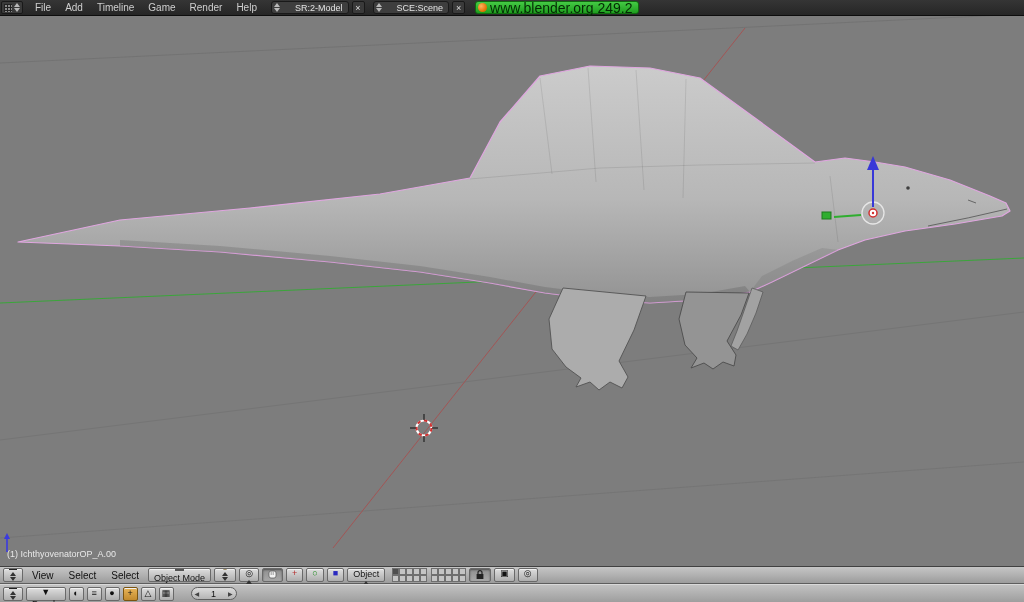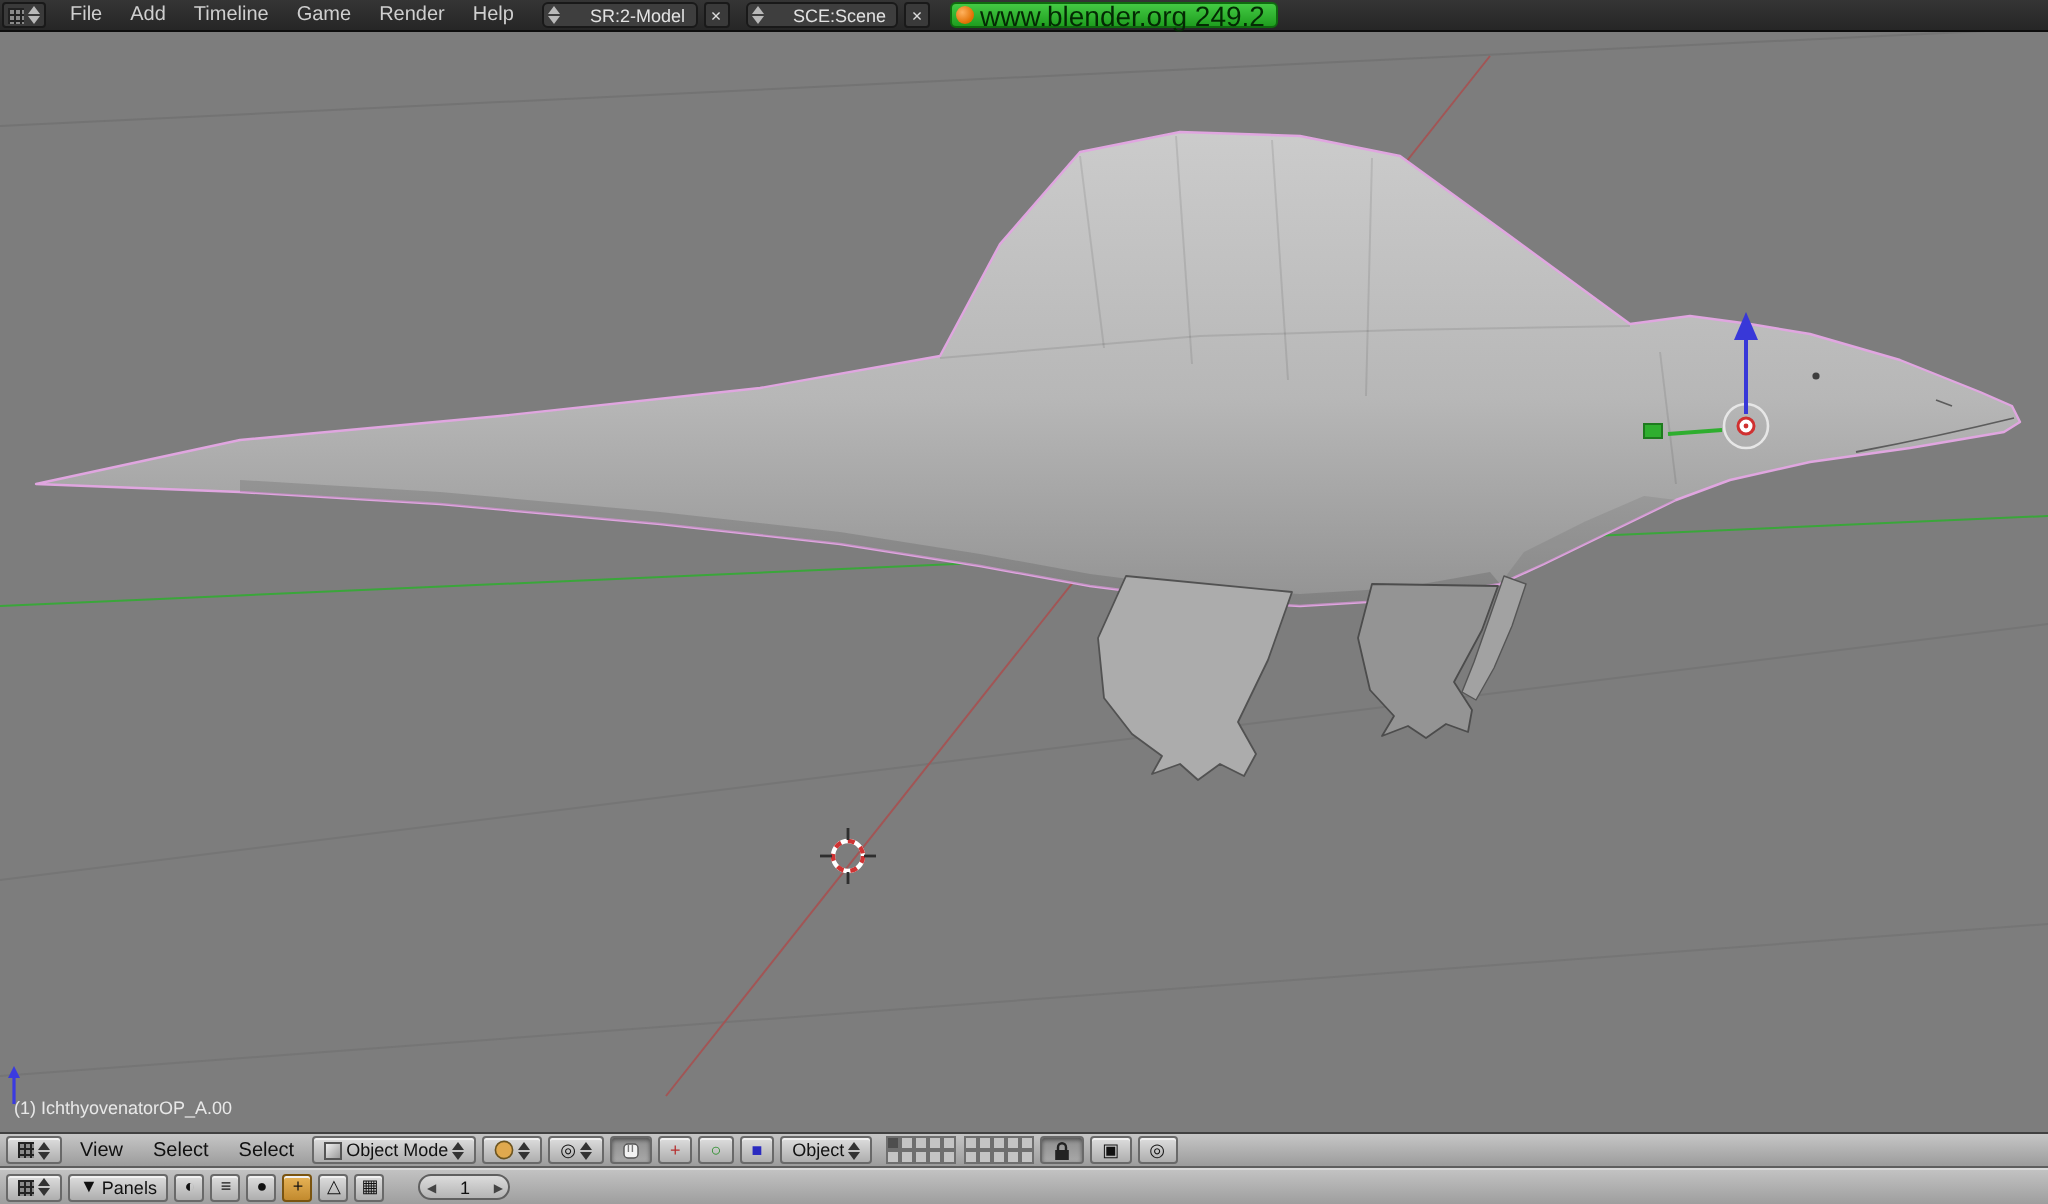--- a/index.html
+++ b/index.html
@@ -48,21 +48,21 @@
     border-top:1px solid #414141; border-bottom:1px solid #5e5e5e;
     display:flex; align-items:center; gap:3px; padding:0 3px;
     font-size:10px; color:#101010; white-space:nowrap;text-align:center; }
   .btnheader { position:absolute; top:584px; left:0; width:1024px; height:18px;
     background:linear-gradient(180deg,#c2c2c2,#9e9e9e);
     border-top:1px solid #d9d9d9;
     display:flex; align-items:center; gap:3px; padding:0 3px;
     font-size:10px; color:#101010; white-space:nowrap; }
   .hbtn { height:14px; background:linear-gradient(180deg,#dedede,#aeaeae);
     border:1px solid #696969; border-radius:2px; box-shadow:inset 0 1px 0 #f1f1f1;
-    display:inline-flex; align-items:center; padding:0 5px; gap:2px; font-size:9px; color:#111; }
+    display:inline-flex; align-items:center; padding:0 5px; gap:2px; font-size:9px; color:#111;flex-direction:column; }
   .hbtn.pressed { background:linear-gradient(180deg,#8f8f8f,#a8a8a8);
     box-shadow:inset 0 1px 2px rgba(0,0,0,.45); }
   .hbtn .spin i.up { border-bottom-color:#333; }
   .hbtn .spin i.dn { border-top-color:#333; }
   .hmenu { padding:0 6px; }
   .modeico { width:9px; height:9px; background:linear-gradient(135deg,#f0f0f0,#9a9a9a);
     border:1px solid #555; }
   .glyph { font-size:9px; line-height:9px; }
   .g-red { color:#b62f2f; } .g-green { color:#1f8b1f; } .g-blue { color:#2a2ac0; }
   .layers { display:flex; gap:4px; margin-left:4px; }

